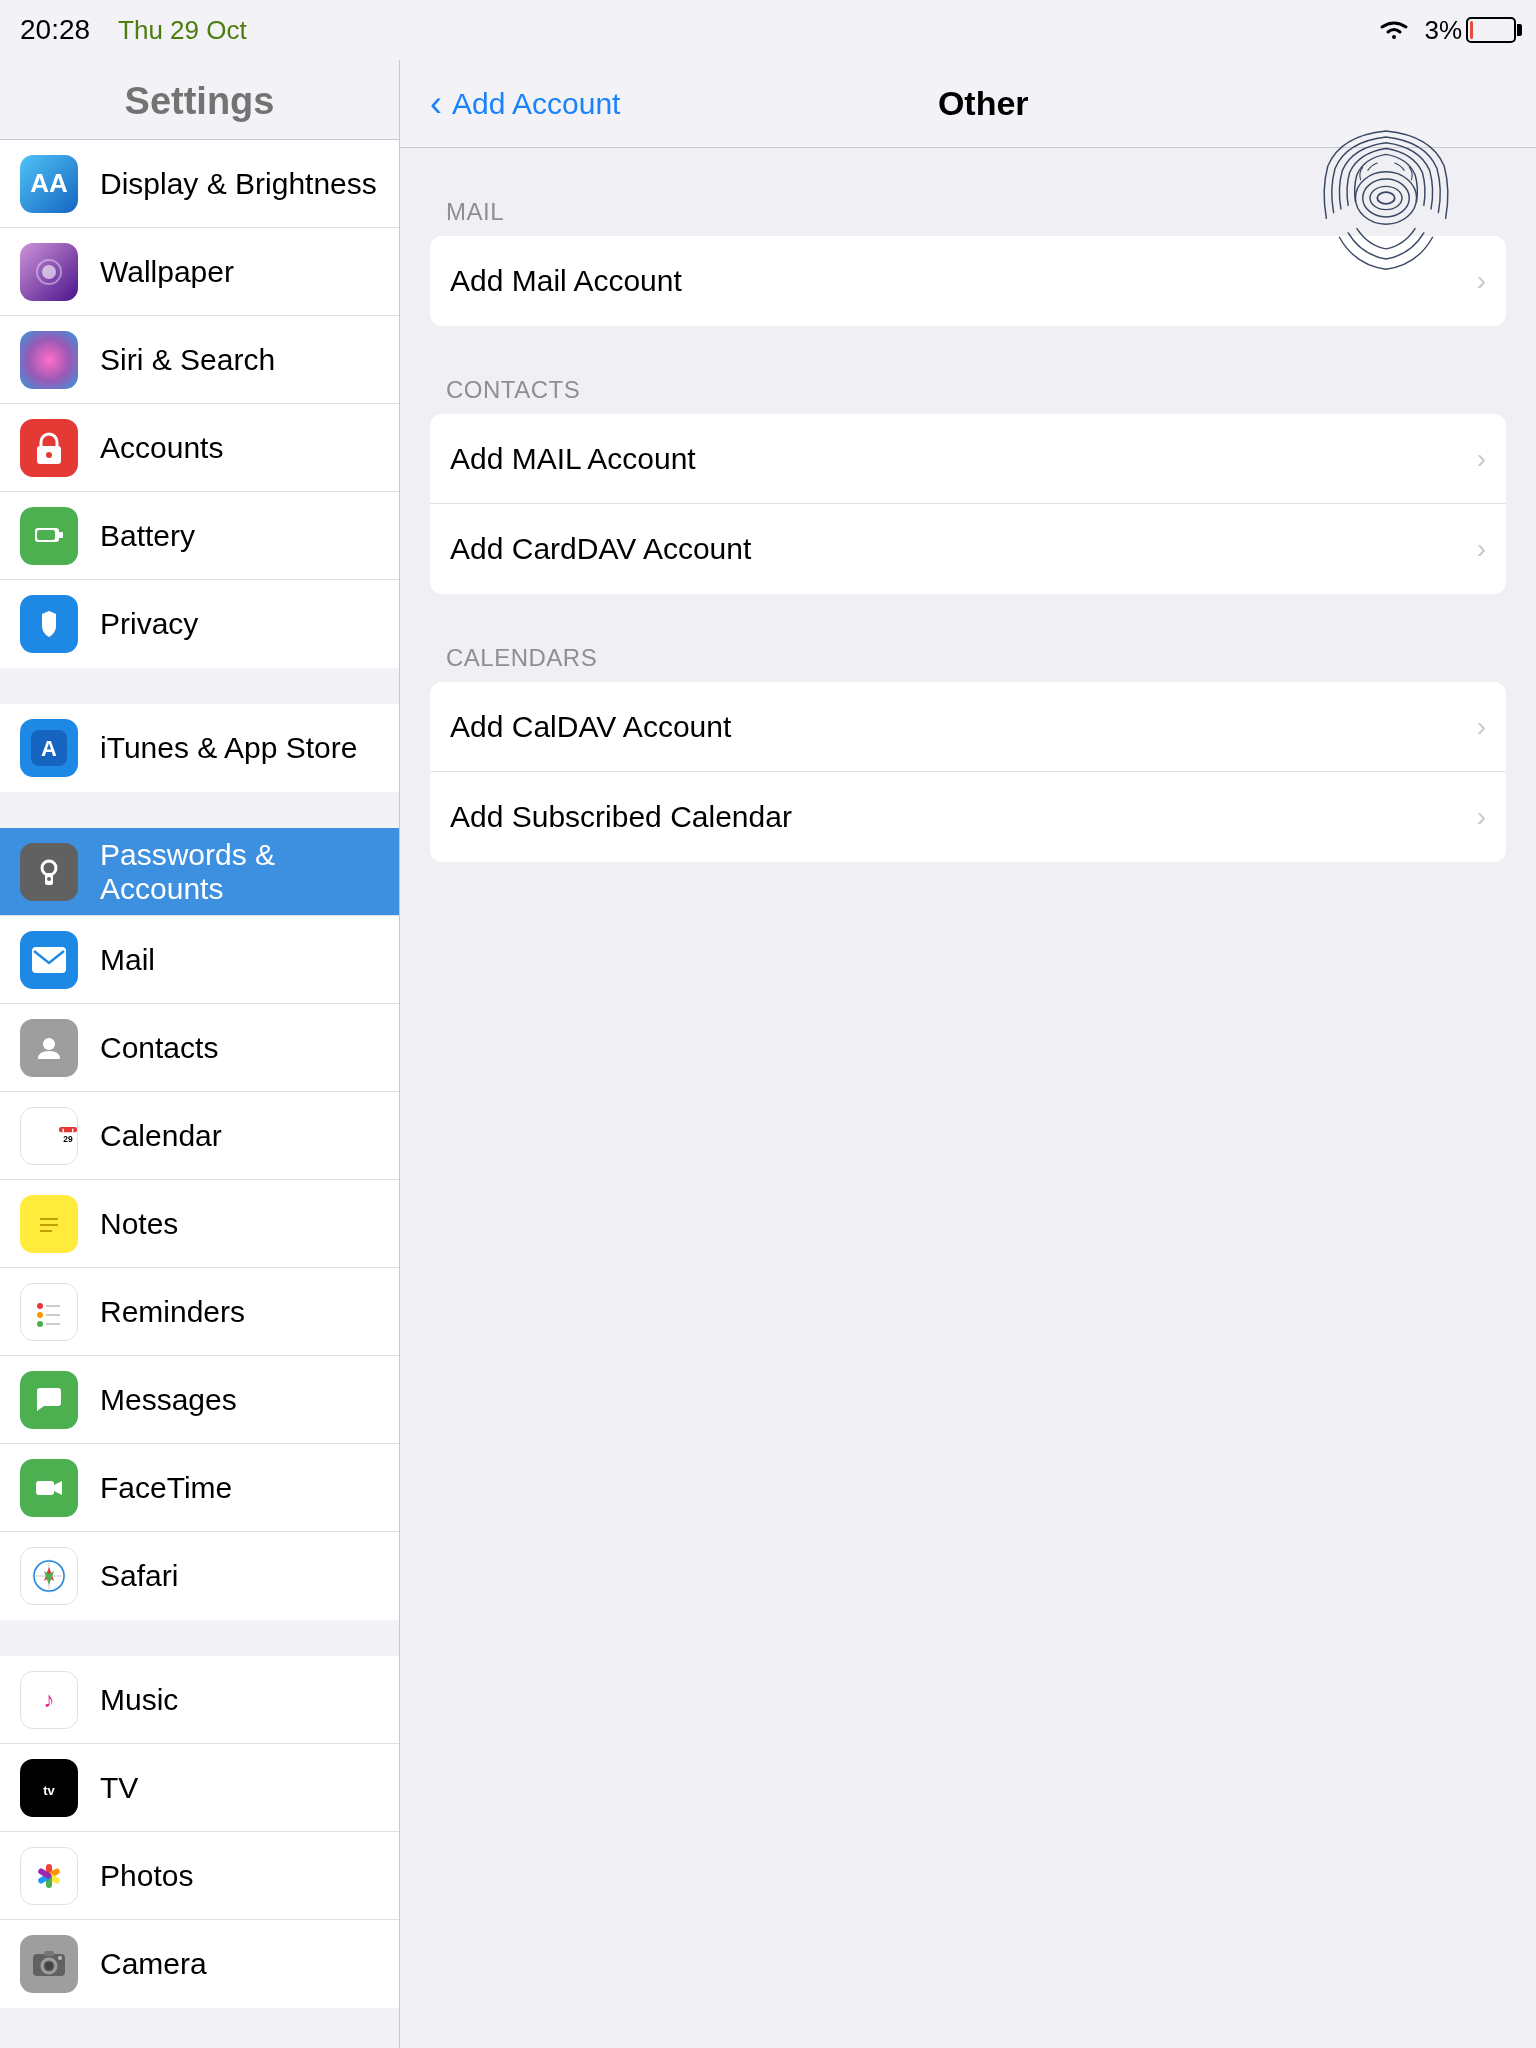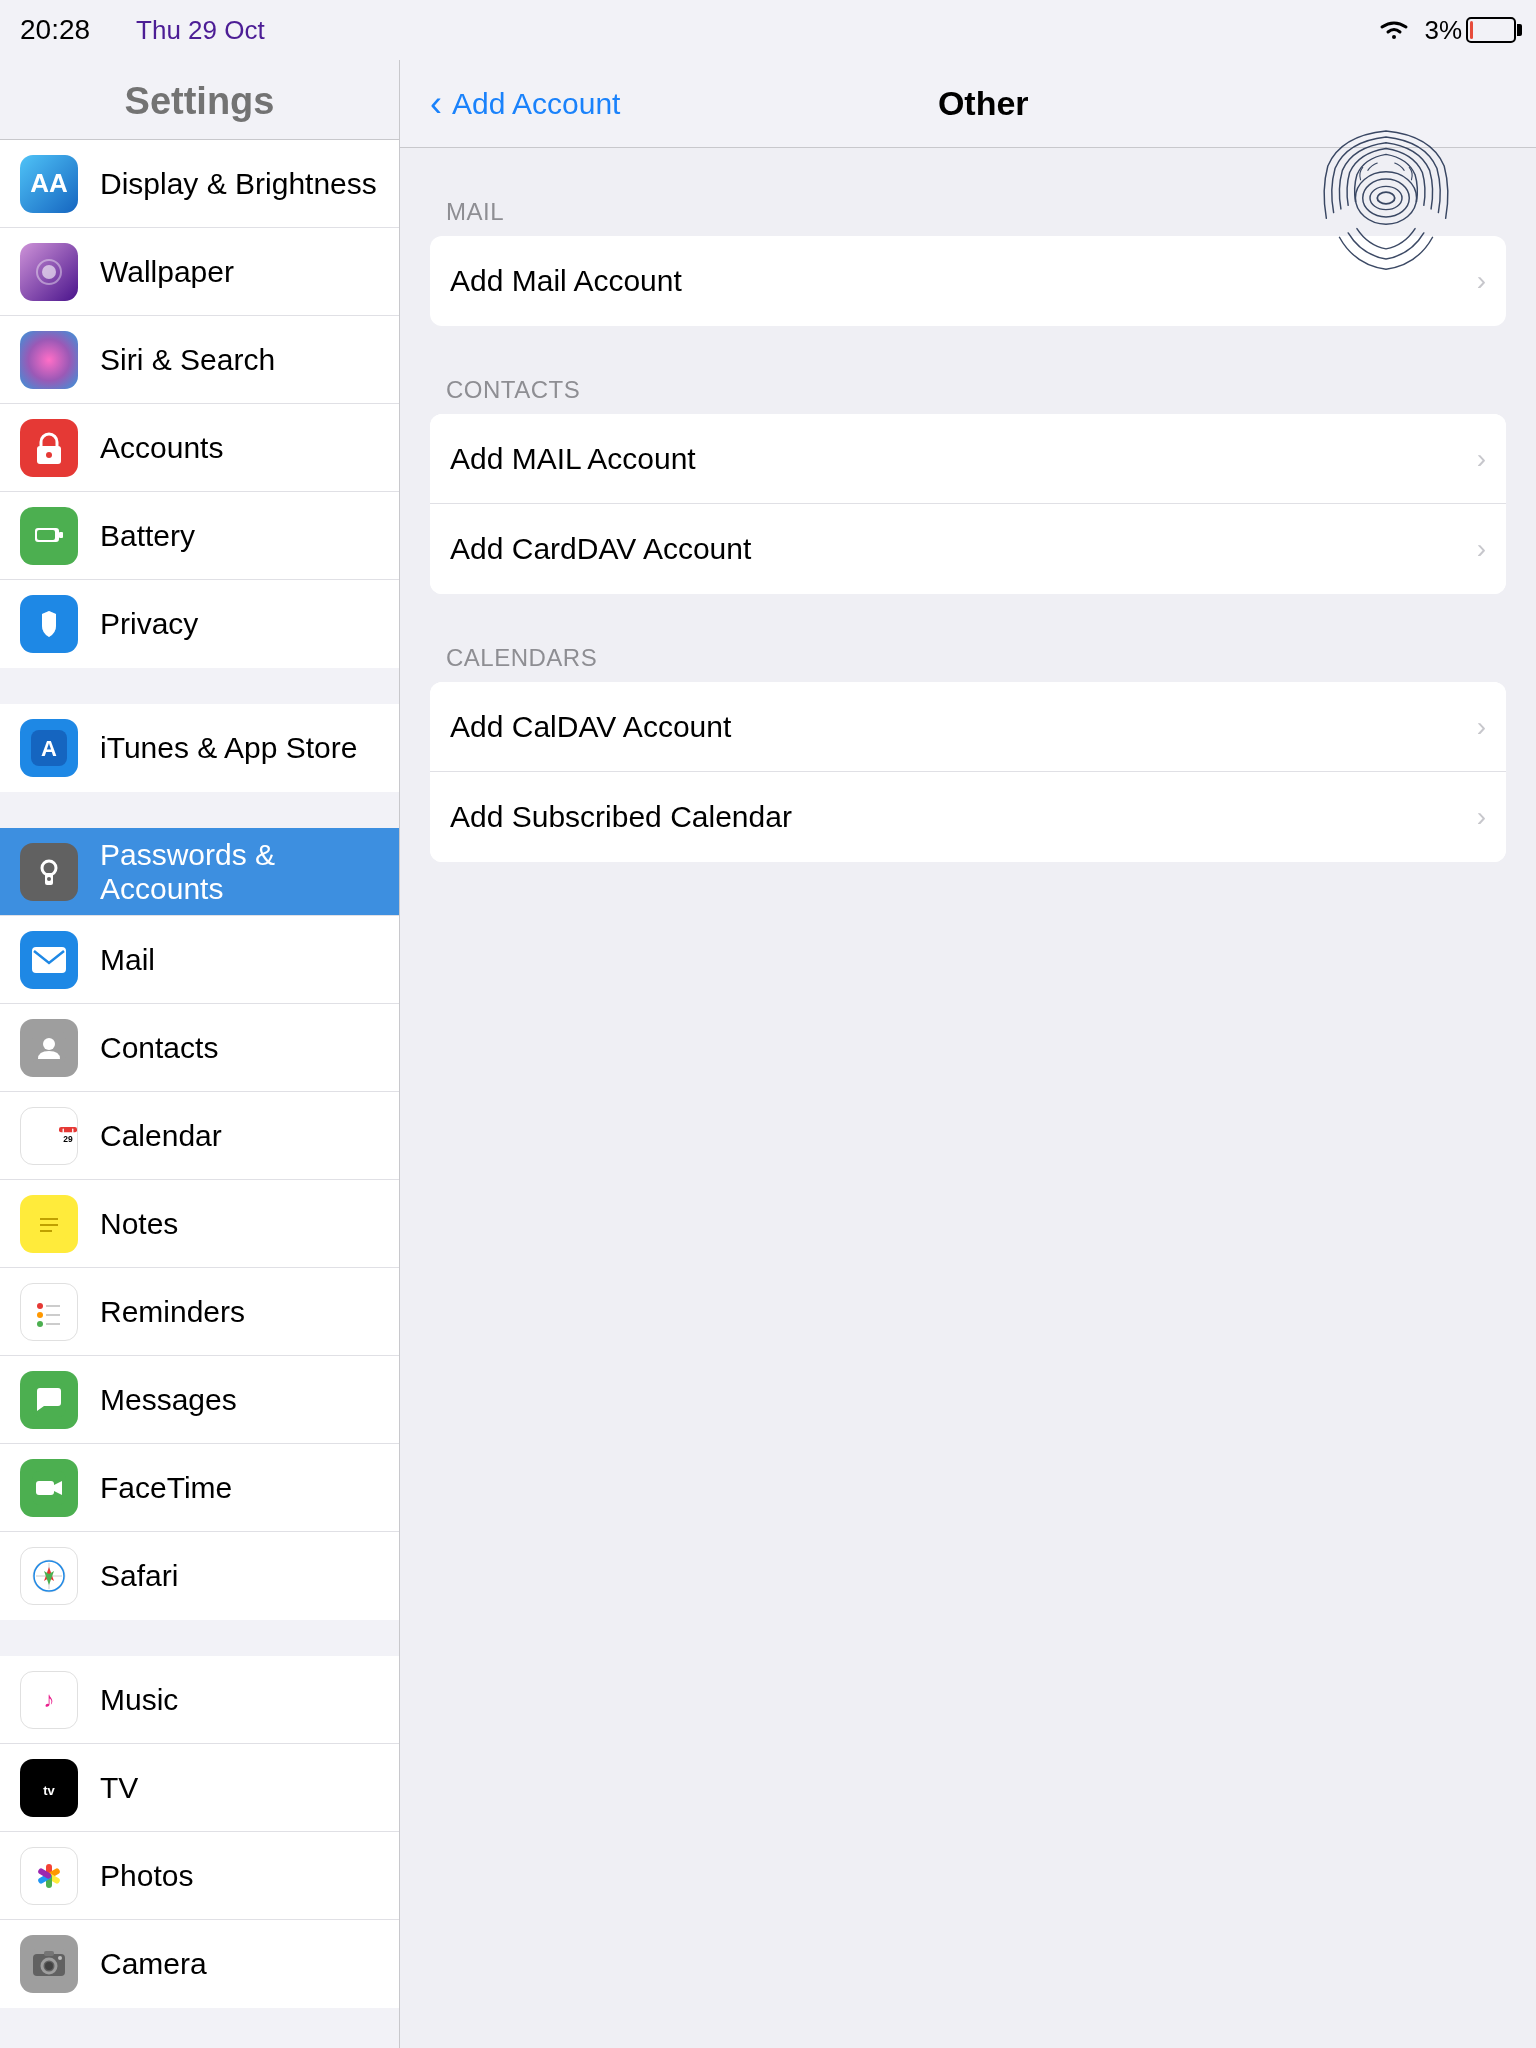--- a/index.html
+++ b/index.html
@@ -266,23 +266,23 @@
 
     
     .sidebar::-webkit-scrollbar { width: 6px; }
     .sidebar::-webkit-scrollbar-track { background: transparent; }
     .sidebar::-webkit-scrollbar-thumb { background: #c8c8cc; border-radius: 3px; }
   </style>
 </head>
 <body>
 
 <div class="status-bar">
-  <div style="display:flex; align-items:center; gap:0;">
+  <div style="display:flex; align-items:center; gap:28px;">
     <span class="status-time">20:28</span>
-    <span style="font-size:26px;color:#4c1d95;margin-left:46px;">Thu 29 Oct</span>
+    <span style="font-size:26px;color:#4d7c0f;">Thu 29 Oct</span>
   </div>
   <div class="status-right">
 
     <svg class="wifi-icon" viewBox="0 0 36 26" fill="none">
       <path d="M18 20 L18 20" stroke="#000" stroke-width="4" stroke-linecap="round"></path>
       <path d="M12 15 Q18 10 24 15" stroke="#000" stroke-width="3" stroke-linecap="round" fill="none"></path>
       <path d="M6 10 Q18 2 30 10" stroke="#000" stroke-width="3" stroke-linecap="round" fill="none"></path>
     </svg>
     <div class="battery-container">
       <span class="battery-percent">3%</span>

